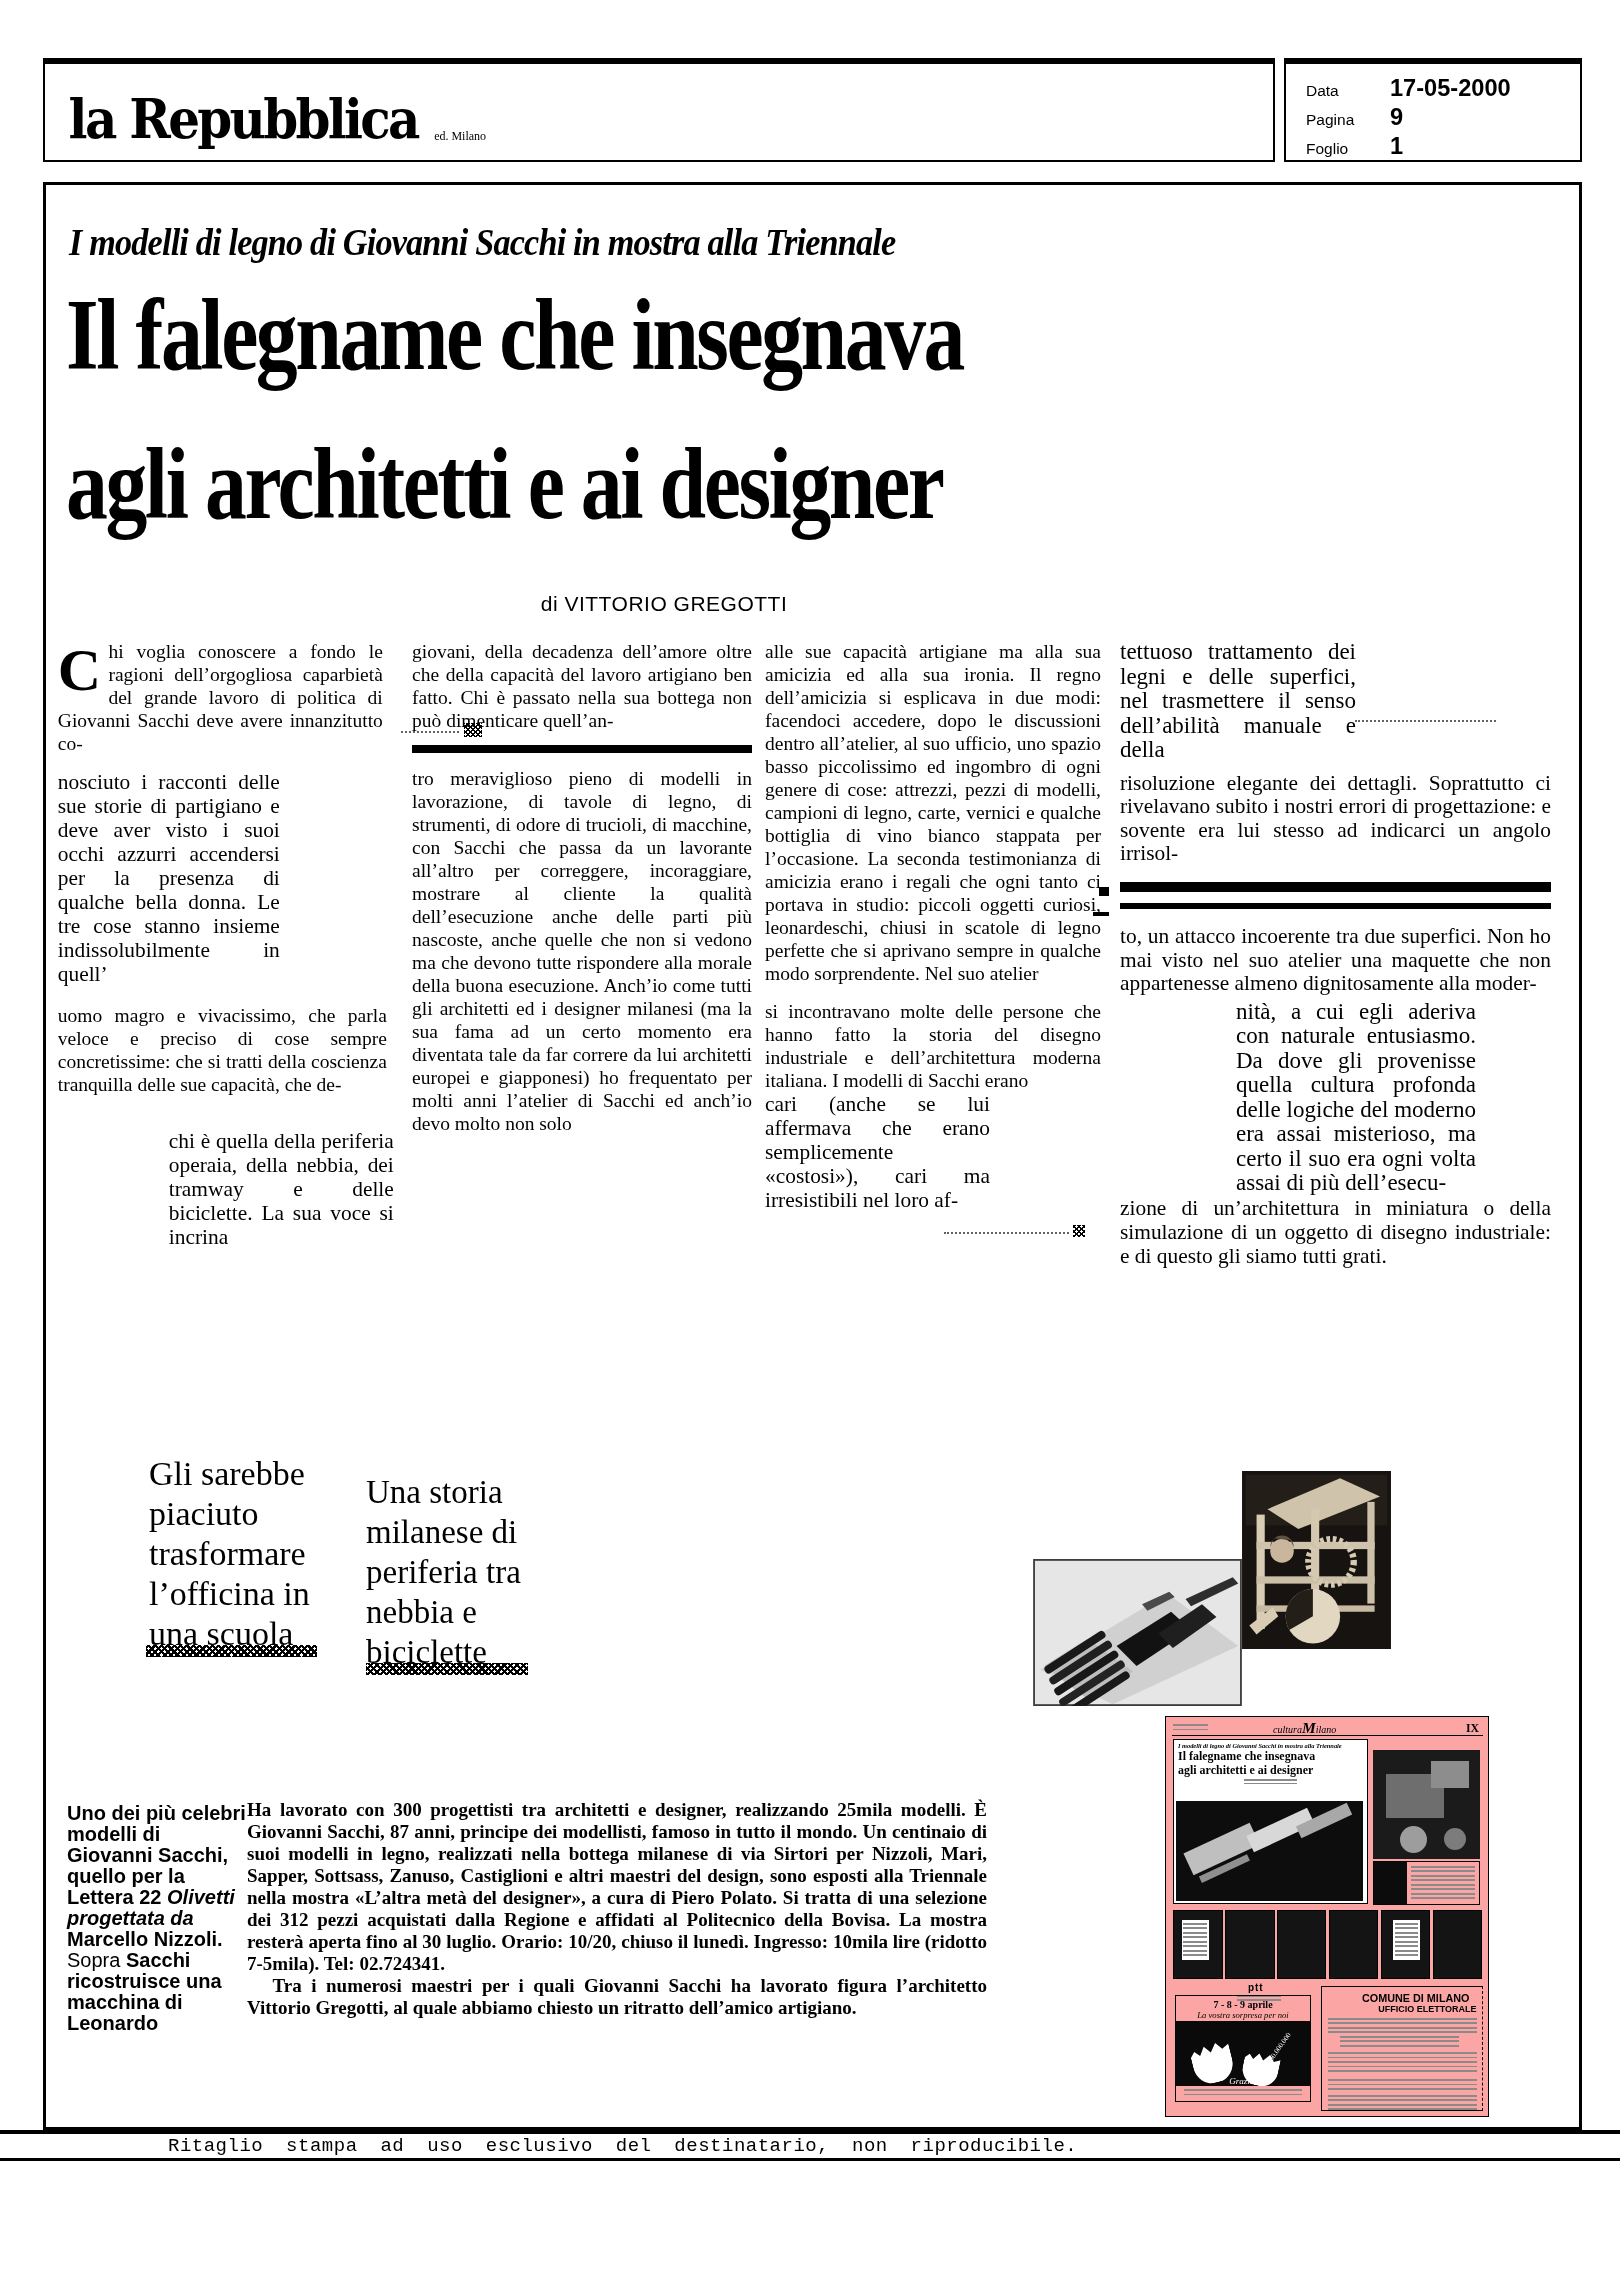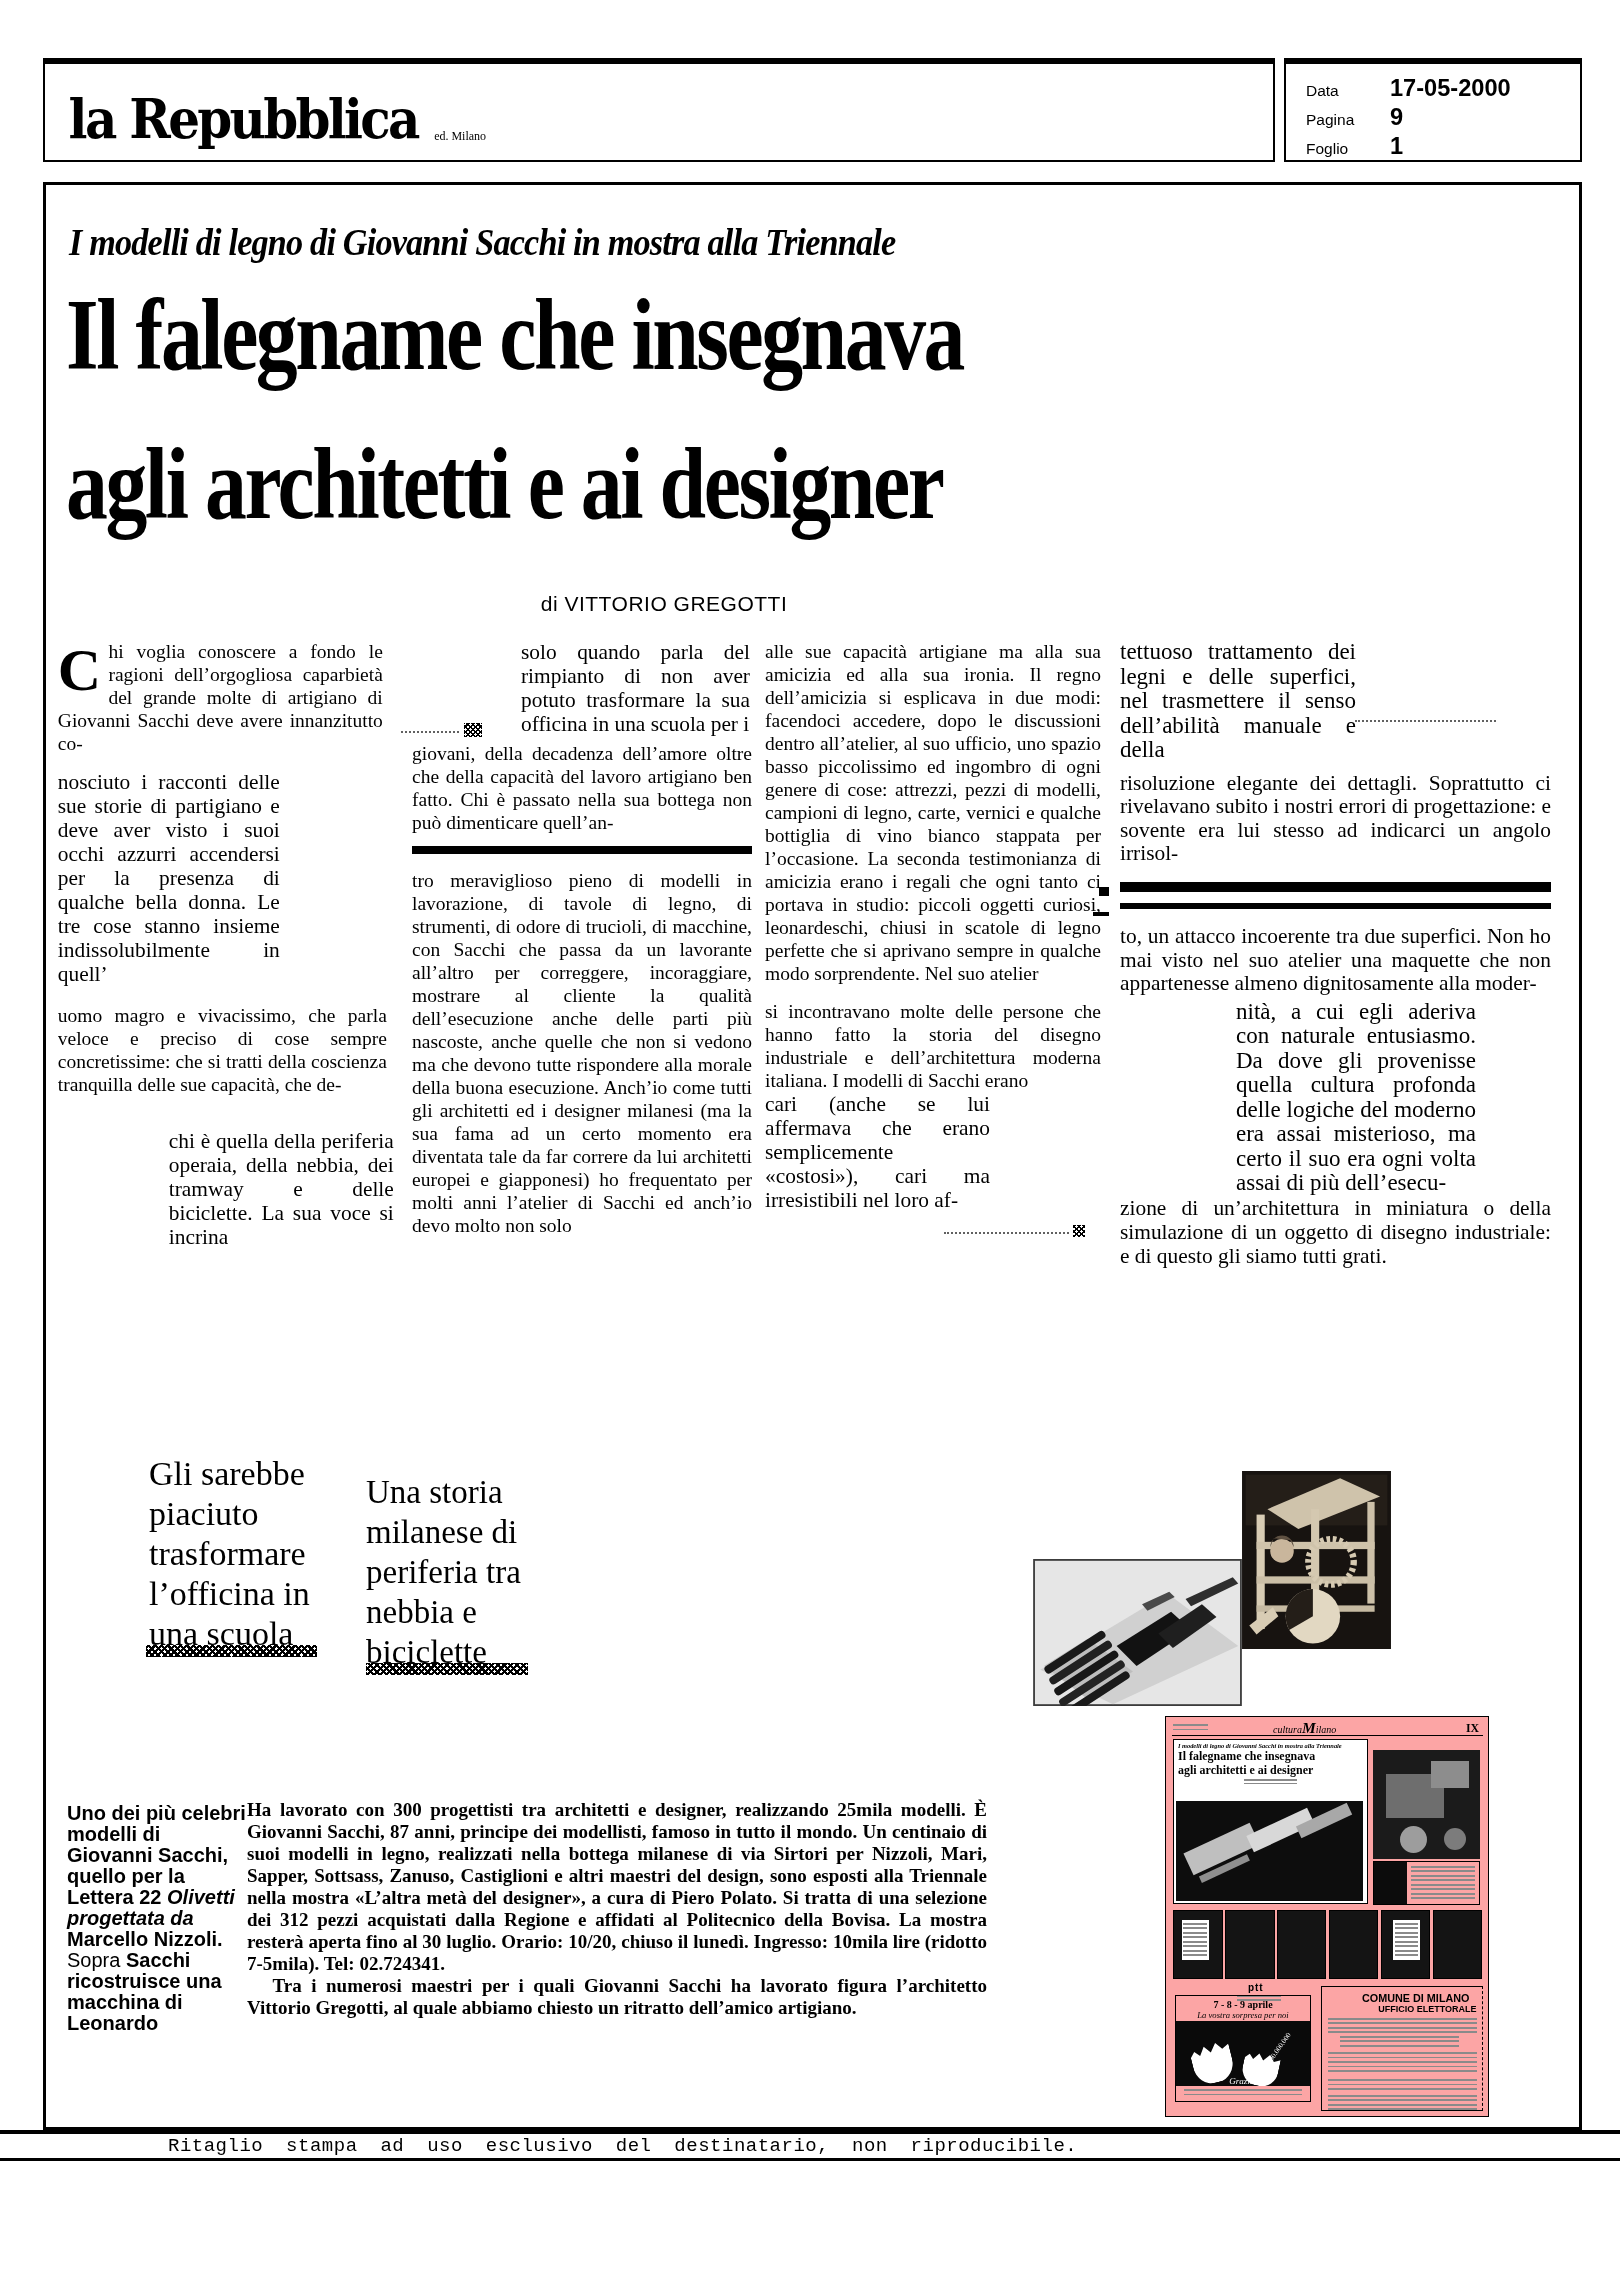--- a/index.html
+++ b/index.html
@@ -177,29 +177,28 @@
 
   <div class="abs article-box">
 
     <div class="abs kicker">I modelli di legno di Giovanni Sacchi in mostra alla Triennale</div>
     <div class="abs headline hl1">Il falegname che insegnava</div>
     <div class="abs headline hl2">agli architetti e ai designer</div>
     <div class="abs byline">di VITTORIO GREGOTTI</div>
 
     <div class="abs col colA">
       <div class="tw" style="width:325px; margin-bottom:14.5px;">
-        <span class="dropcap">C</span><span>hi voglia conoscere a fondo le ragioni dell’orgogliosa caparbietà del grande molte di artigiano di Giovanni Sacchi deve avere innanzitutto co-</span>
+        <span class="dropcap">C</span><span>hi voglia conoscere a fondo le ragioni dell’orgogliosa caparbietà del grande lavoro di politica di Giovanni Sacchi deve avere innanzitutto co-</span>
       </div>
       <div class="tn" style="width:222px; margin-bottom:18px;">nosciuto i racconti delle sue storie di partigiano e deve aver visto i suoi occhi azzurri accendersi per la presenza di qualche bella donna. Le tre cose stanno insieme indissolubilmente in quell’</div>
       <div class="tw" style="width:329px; margin-bottom:33px;">uomo magro e vivacissimo, che parla veloce e preciso di cose sempre concretissime: che si tratti della coscienza tranquilla delle sue capacità, che de-</div>
       <div class="tn" style="width:225px; margin-left:111px;">chi è quella della periferia operaia, della nebbia, dei tramway e delle biciclette. La sua voce si incrina</div>
     </div>
 
     <div class="abs col colB">
-      <div class="tn" style="width:229px; margin-left:109px; margin-bottom:5.5px;">solo quando parla del rimpianto di non aver potuto trasformare la sua officina in una scuola per i</div>
       <div class="tw" style="width:340px; margin-bottom:12.7px;">giovani, della decadenza dell’amore oltre che della capacità del lavoro artigiano ben fatto. Chi è passato nella sua bottega non può dimenticare quell’an-</div>
       <div class="divider" style="width:340px; height:8.2px; margin-bottom:14.5px;"></div>
       <div class="tw" style="width:340px;">tro meraviglioso pieno di modelli in lavorazione, di tavole di legno, di strumenti, di odore di trucioli, di macchine, con Sacchi che passa da un lavorante all’altro per correggere, incoraggiare, mostrare al cliente la qualità dell’esecuzione anche delle parti più nascoste, anche quelle che non si vedono ma che devono tutte rispondere alla morale della buona esecuzione. Anch’io come tutti gli architetti ed i designer milanesi (ma la sua fama ad un certo momento era diventata tale da far correre da lui architetti europei e giapponesi) ho frequentato per molti anni l’atelier di Sacchi ed anch’io devo molto non solo</div>
     </div>
 
     <div class="abs col colC">
       <div class="tw" style="width:336px; margin-bottom:14.5px;">alle sue capacità artigiane ma alla sua amicizia ed alla sua ironia. Il regno dell’amicizia si esplicava in due modi: facendoci accedere, dopo le discussioni dentro all’atelier, al suo ufficio, uno spazio basso piccolissimo ed ingombro di ogni genere di cose: attrezzi, pezzi di modelli, campioni di legno, carte, vernici e qualche bottiglia di vino bianco stappata per l’occasione. La seconda testimonianza di amicizia erano i regali che ogni tanto ci portava in studio: piccoli oggetti curiosi, leonardeschi, chiusi in scatole di legno perfette che si aprivano sempre in qualche modo sorprendente. Nel suo atelier</div>
       <div class="tw" style="width:336px;">si incontravano molte delle persone che hanno fatto la storia del disegno industriale e dell’architettura moderna italiana. I modelli di Sacchi erano</div>
       <div class="tn" style="width:225px;">cari (anche se lui affermava che erano semplicemente «costosi»), cari ma irresistibili nel loro af-</div>
     </div>

